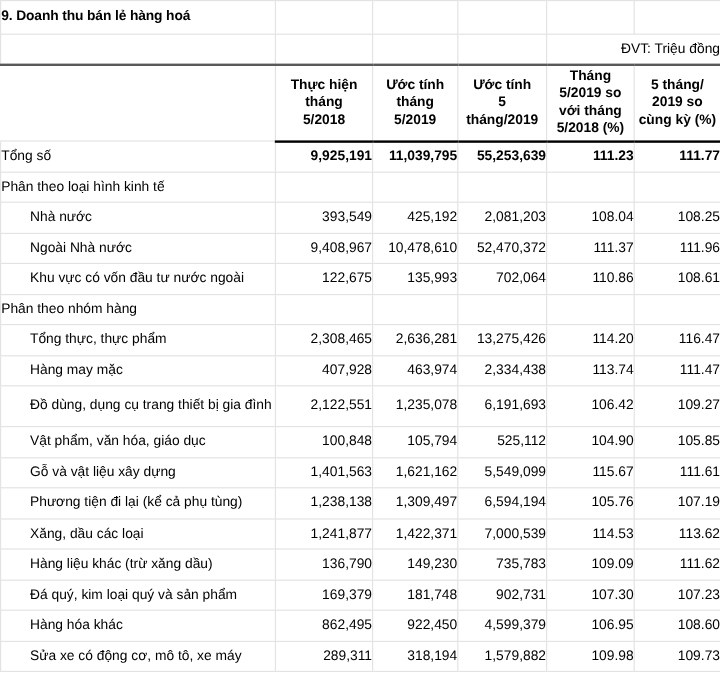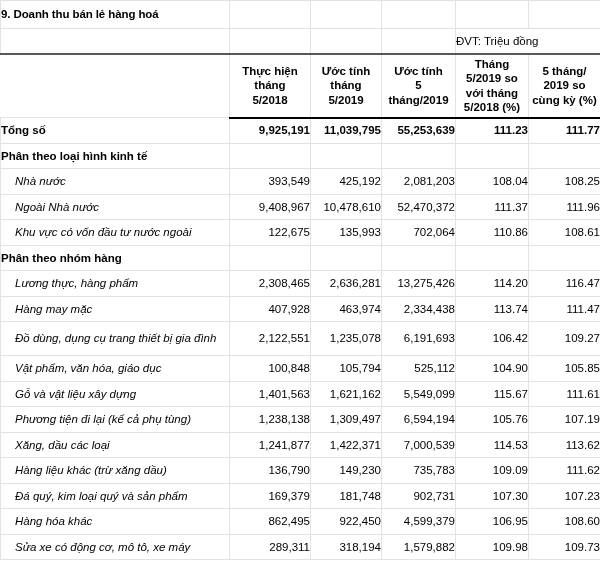--- a/index.html
+++ b/index.html
@@ -51,20 +51,21 @@
     padding-left: 5px;
     font-size: 13.5px;
     font-weight: bold;
     letter-spacing: -0.1px;
     white-space: nowrap;
   }
 
   
   .unit-row td { height: 25px; }
   .unit-cell {
+    text-align: right;
     padding-right: 3px;
     font-size: 11.5px;
     white-space: nowrap;
     margin-top: 16px;
   }
   .thick-top { border-top: 2px solid #595959 !important; }
   .thick-bottom { border-bottom: 2px solid #000000 !important; }
 
   
   .head-row td { height: 64px; }
@@ -84,29 +85,28 @@
   .data-row td { height: 25.5px; }
   .data-row.tall td { height: 34px; }
 
   .lbl {
     padding-left: 6px;
     padding-right: 2px;
     font-size: 11.5px;
     white-space: nowrap;
   }
   .lbl.indent {
-    padding-left: 14px;
-    font-style: italic;
+    padding-left: 24px;
   }
   .lbl.indent.wrap {
     white-space: normal;
     line-height: 1.16;
     padding-top: 1px;
   }
-  .lbl.bold { font-weight: bold; }
+  .lbl.bold { font-weight: normal; }
 
   .num {
     text-align: right;
     padding-right: 5px;
     font-size: 11.5px;
     white-space: nowrap;
   }
   .num.bold { font-weight: bold; }
 
   
@@ -222,21 +222,21 @@
         </tr>
         <tr class="data-row">
           <td class="lbl bold">Phân theo nhóm hàng</td>
           <td class="num bold"></td>
           <td class="num bold"></td>
           <td class="num bold"></td>
           <td class="num bold"></td>
           <td class="num bold"></td>
         </tr>
         <tr class="data-row">
-          <td class="lbl indent">Lương thực, hàng phẩm</td>
+          <td class="lbl indent">Tổng thực, thực phẩm</td>
           <td class="num">2,308,465</td>
           <td class="num">2,636,281</td>
           <td class="num">13,275,426</td>
           <td class="num">114.20</td>
           <td class="num">116.47</td>
         </tr>
         <tr class="data-row">
           <td class="lbl indent">Hàng may mặc</td>
           <td class="num">407,928</td>
           <td class="num">463,974</td>

